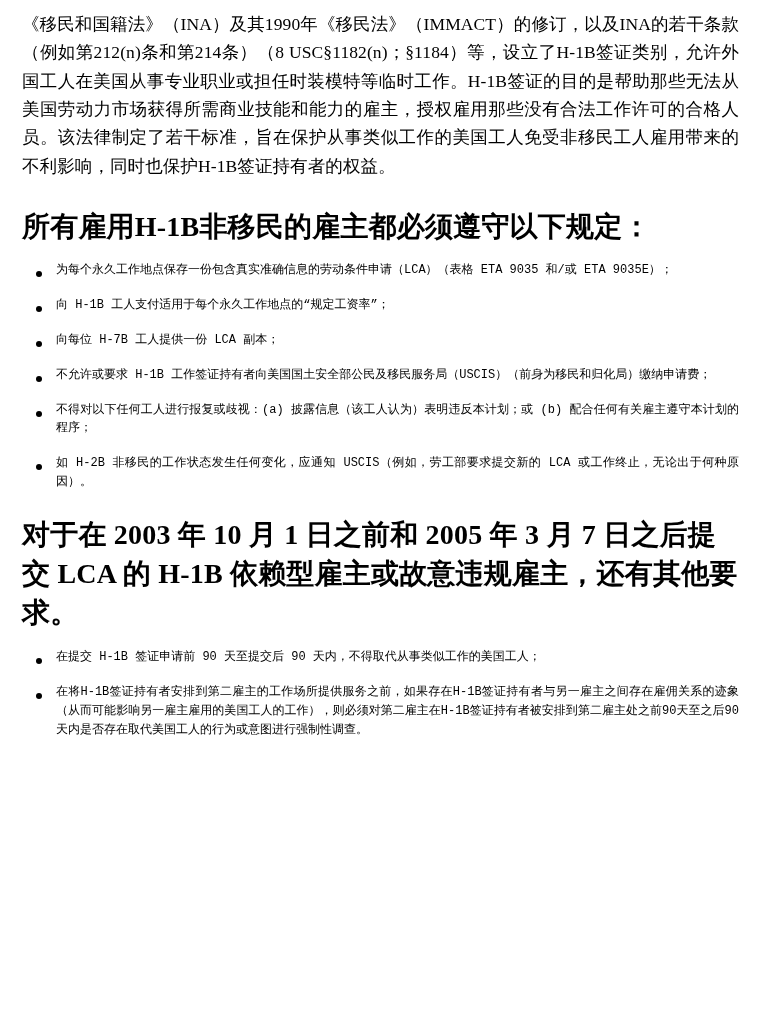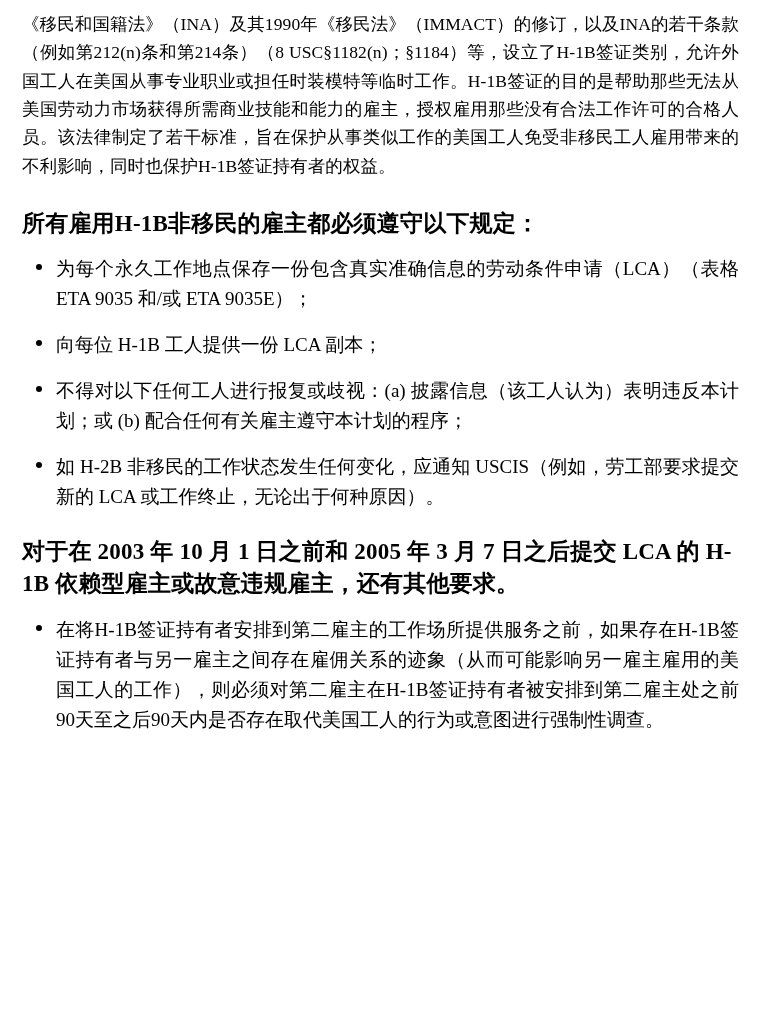--- a/index.html
+++ b/index.html
@@ -23,43 +23,43 @@
     font-size: 17.5px;
     line-height: 1.62;
     text-align: justify;
     text-justify: inter-ideograph;
     margin: 0 0 6px 0;
     letter-spacing: 0.1px;
   }
   h2.section-heading {
     font-family: "Liberation Serif", serif;
     font-weight: bold;
-    font-size: 23px;
+    font-size: 28px;
     line-height: 1.38;
     margin: 28px 0 14px 0;
     letter-spacing: 0.2px;
   }
   h2.section-heading.second {
     margin-top: 24px;
     margin-bottom: 16px;
   }
   ul.bullets {
     list-style: none;
     margin: 0;
     padding: 0;
   }
   ul.bullets > li {
     position: relative;
     padding-left: 34px;
     margin-bottom: 16px;
-    font-size: 19px;
+    font-size: 12px;
     line-height: 1.58;
     text-align: justify;
     text-justify: inter-ideograph;
-    font-family: Liberation Serif, serif;
+    font-family: Liberation Mono, monospace;
   }
   ul.bullets > li:last-child {
     margin-bottom: 0;
   }
   ul.bullets > li::before {
     content: "";
     position: absolute;
     left: 14px;
     top: 10px;
     width: 6px;
@@ -78,25 +78,28 @@
 <body>
 
 <div class="page">
 
   <p class="intro">《移民和国籍法》（INA）及其1990年《移民法》（IMMACT）的修订，以及INA的若干条款（例如第212(n)条和第214条）（8 USC§1182(n)；§1184）等，设立了H-1B签证类别，允许外国工人在美国从事专业职业或担任时装模特等临时工作。H-1B签证的目的是帮助那些无法从美国劳动力市场获得所需商业技能和能力的雇主，授权雇用那些没有合法工作许可的合格人员。该法律制定了若干标准，旨在保护从事类似工作的美国工人免受非移民工人雇用带来的不利影响，同时也保护H-1B签证持有者的权益。</p>
 
   <h2 class="section-heading">所有雇用H-1B非移民的雇主都必须遵守以下规定：</h2>
 
   <ul class="bullets list-block">
     <li>为每个永久工作地点保存一份包含真实准确信息的劳动条件申请（LCA）（表格 ETA 9035 和/或 ETA 9035E）；</li>
-    <li>向每位 H-1B 工人提供一份 LCA 副本；</li>
+    <li>向 H-1B 工人支付适用于每个永久工作地点的“规定工资率”；</li>
+    <li>向每位 H-7B 工人提供一份 LCA 副本；</li>
+    <li>不允许或要求 H-1B 工作签证持有者向美国国土安全部公民及移民服务局（USCIS）（前身为移民和归化局）缴纳申请费；</li>
     <li>不得对以下任何工人进行报复或歧视：(a) 披露信息（该工人认为）表明违反本计划；或 (b) 配合任何有关雇主遵守本计划的程序；</li>
     <li>如 H-2B 非移民的工作状态发生任何变化，应通知 USCIS（例如，劳工部要求提交新的 LCA 或工作终止，无论出于何种原因）。</li>
   </ul>
 
   <h2 class="section-heading second">对于在 2003 年 10 月 1 日之前和 2005 年 3 月 7 日之后提交 LCA 的 H-1B 依赖型雇主或故意违规雇主，还有其他要求。</h2>
 
   <ul class="bullets second-list">
+    <li>在提交 H-1B 签证申请前 90 天至提交后 90 天内，不得取代从事类似工作的美国工人；</li>
     <li>在将H-1B签证持有者安排到第二雇主的工作场所提供服务之前，如果存在H-1B签证持有者与另一雇主之间存在雇佣关系的迹象（从而可能影响另一雇主雇用的美国工人的工作），则必须对第二雇主在H-1B签证持有者被安排到第二雇主处之前90天至之后90天内是否存在取代美国工人的行为或意图进行强制性调查。</li>
 
   </ul>
 
 </div>
 
 </body></html>

